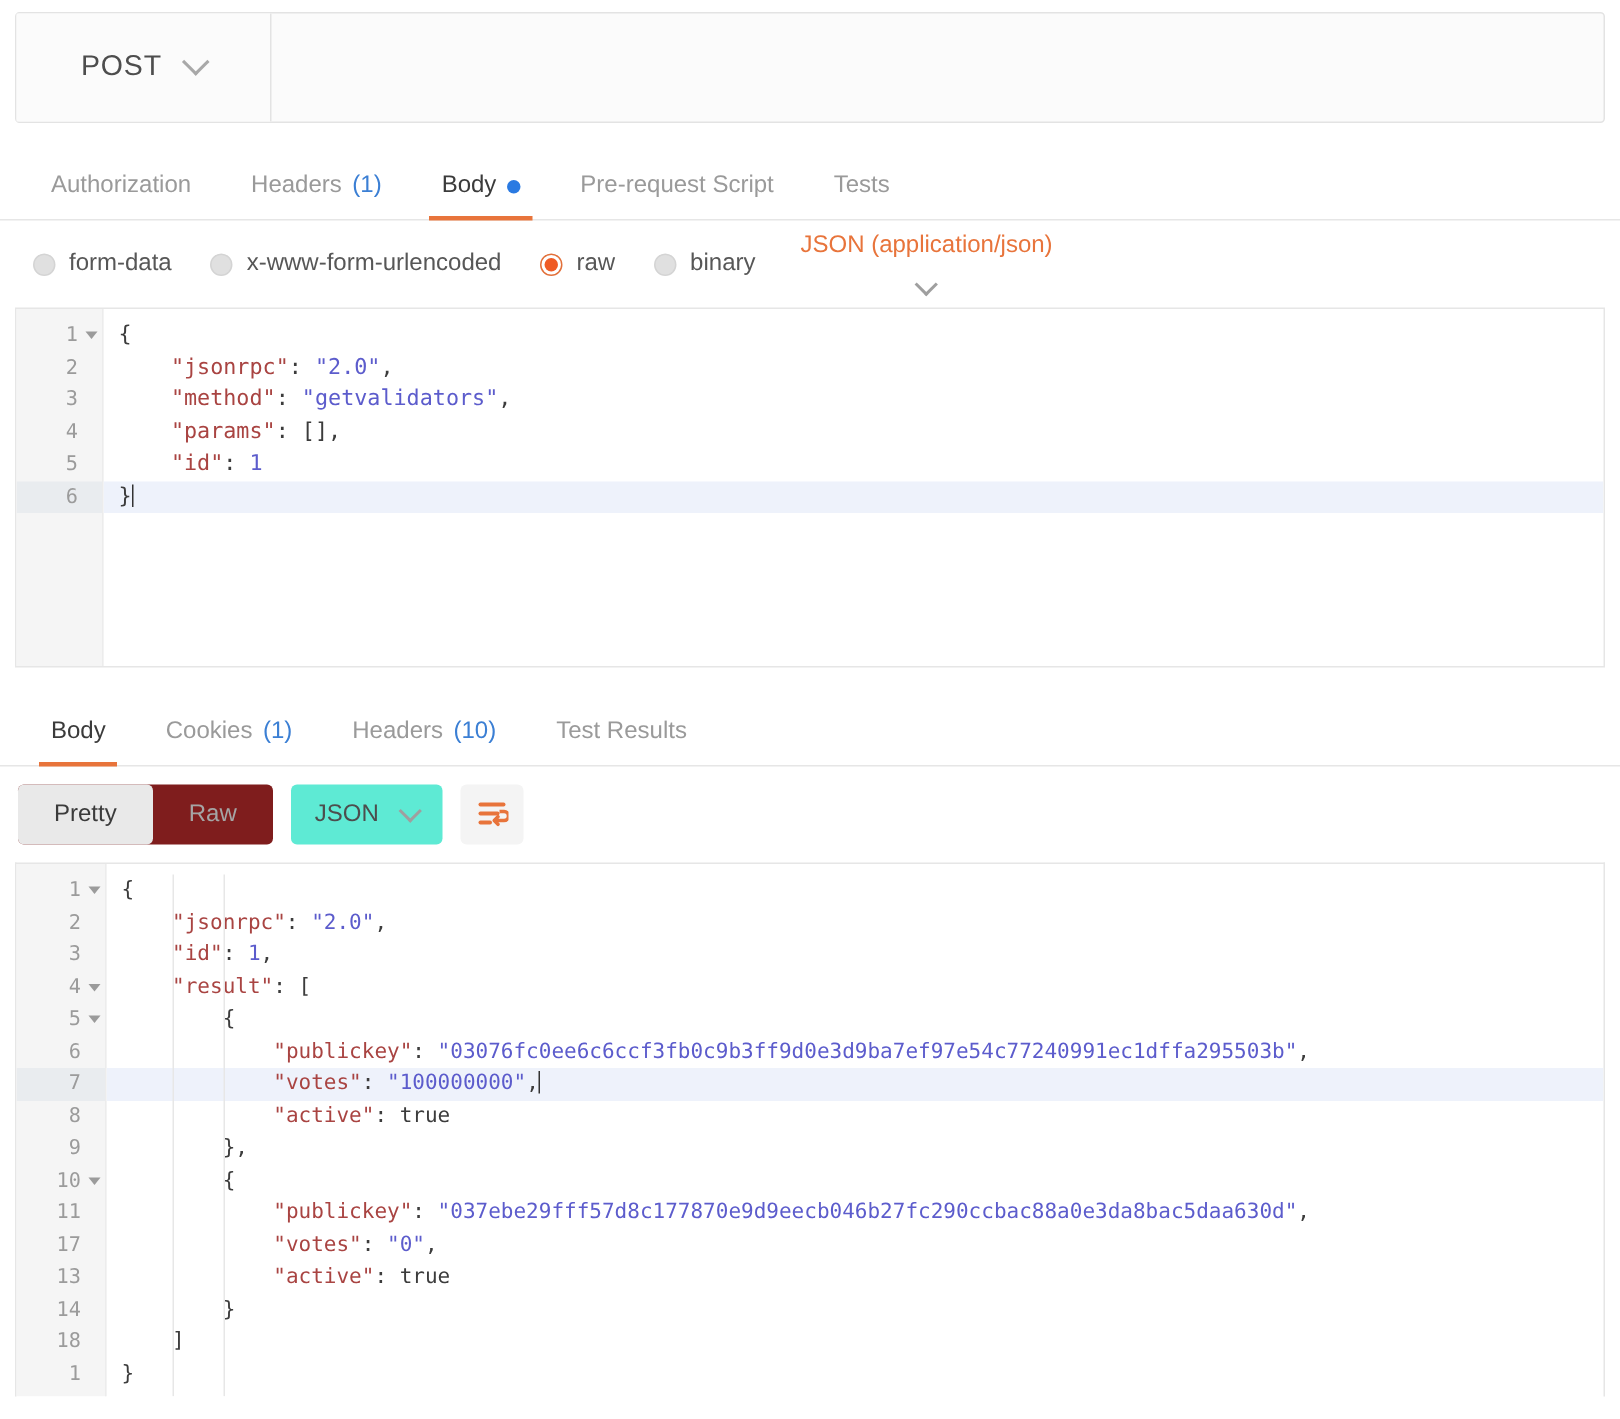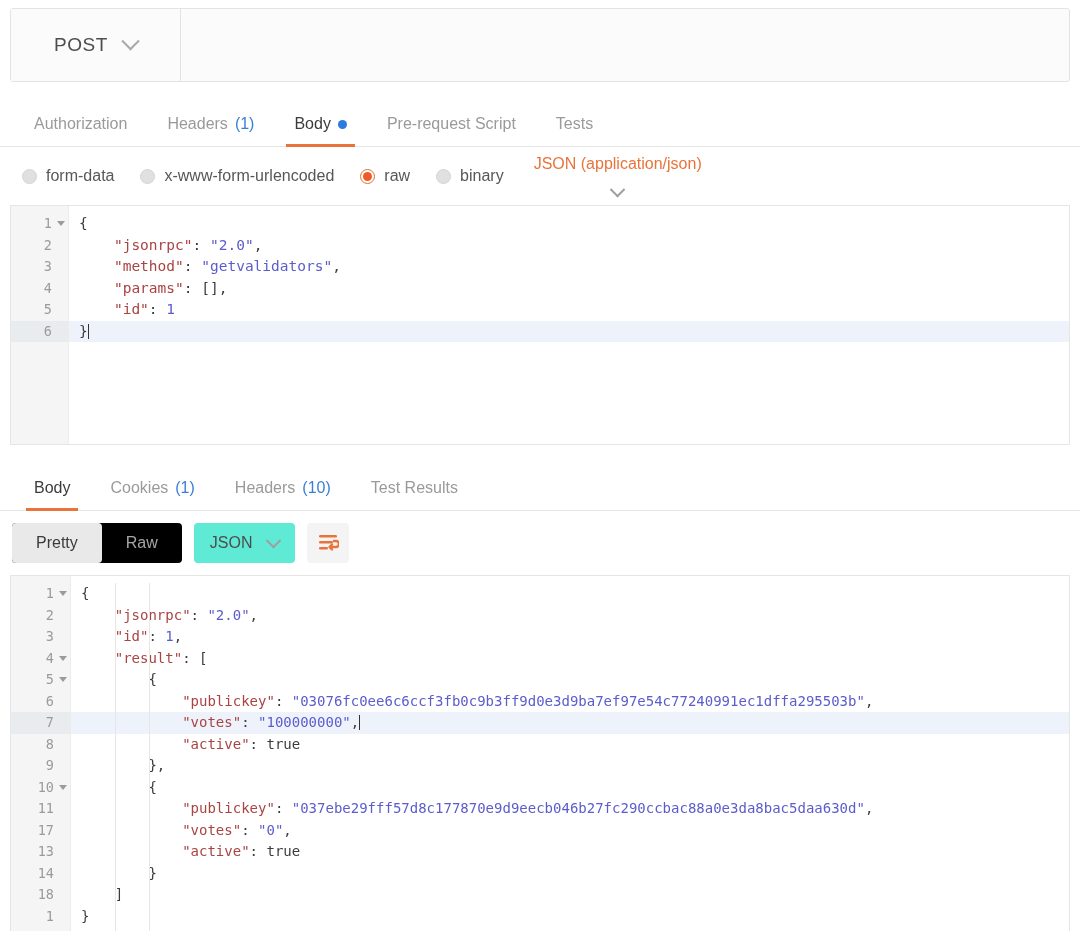--- a/index.html
+++ b/index.html
@@ -236,21 +236,21 @@
   
   .resp-toolbar {
     display: flex;
     align-items: center;
     height: 64px;
     padding-left: 12px;
     gap: 12px;
   }
   .seg {
     display: flex;
-    background: #000000;
+    background: #7f1d1d;
     border-radius: 4px;
     height: 40px;
     align-items: stretch;
   }
   .seg-btn {
     display: flex;
     align-items: center;
     padding: 0 24px;
     font-size: 16px;
     color: #a5a5a5;

